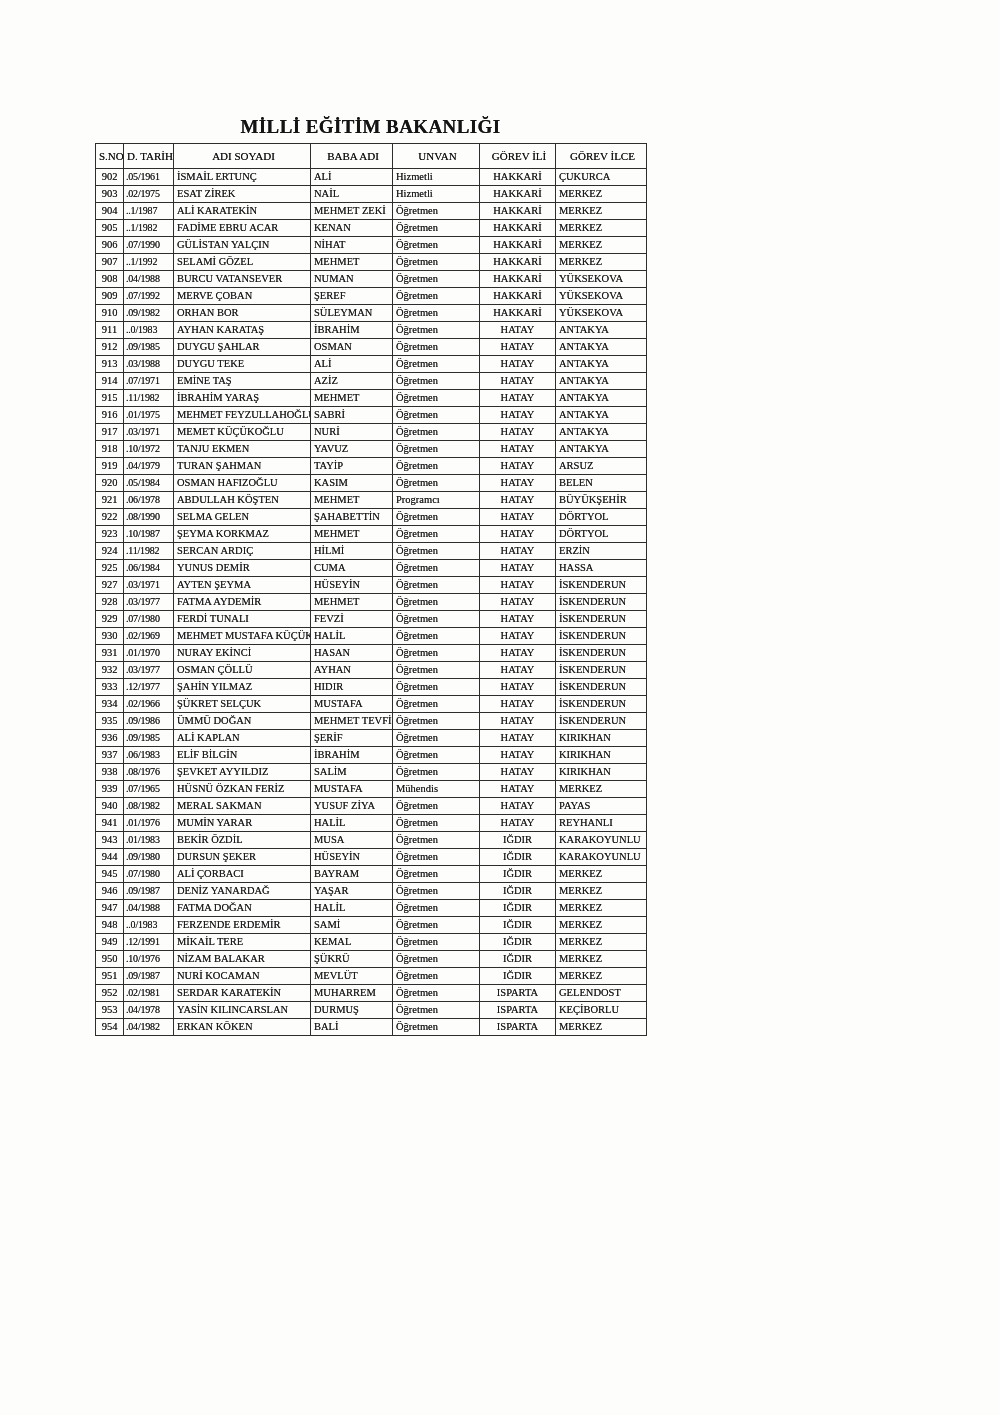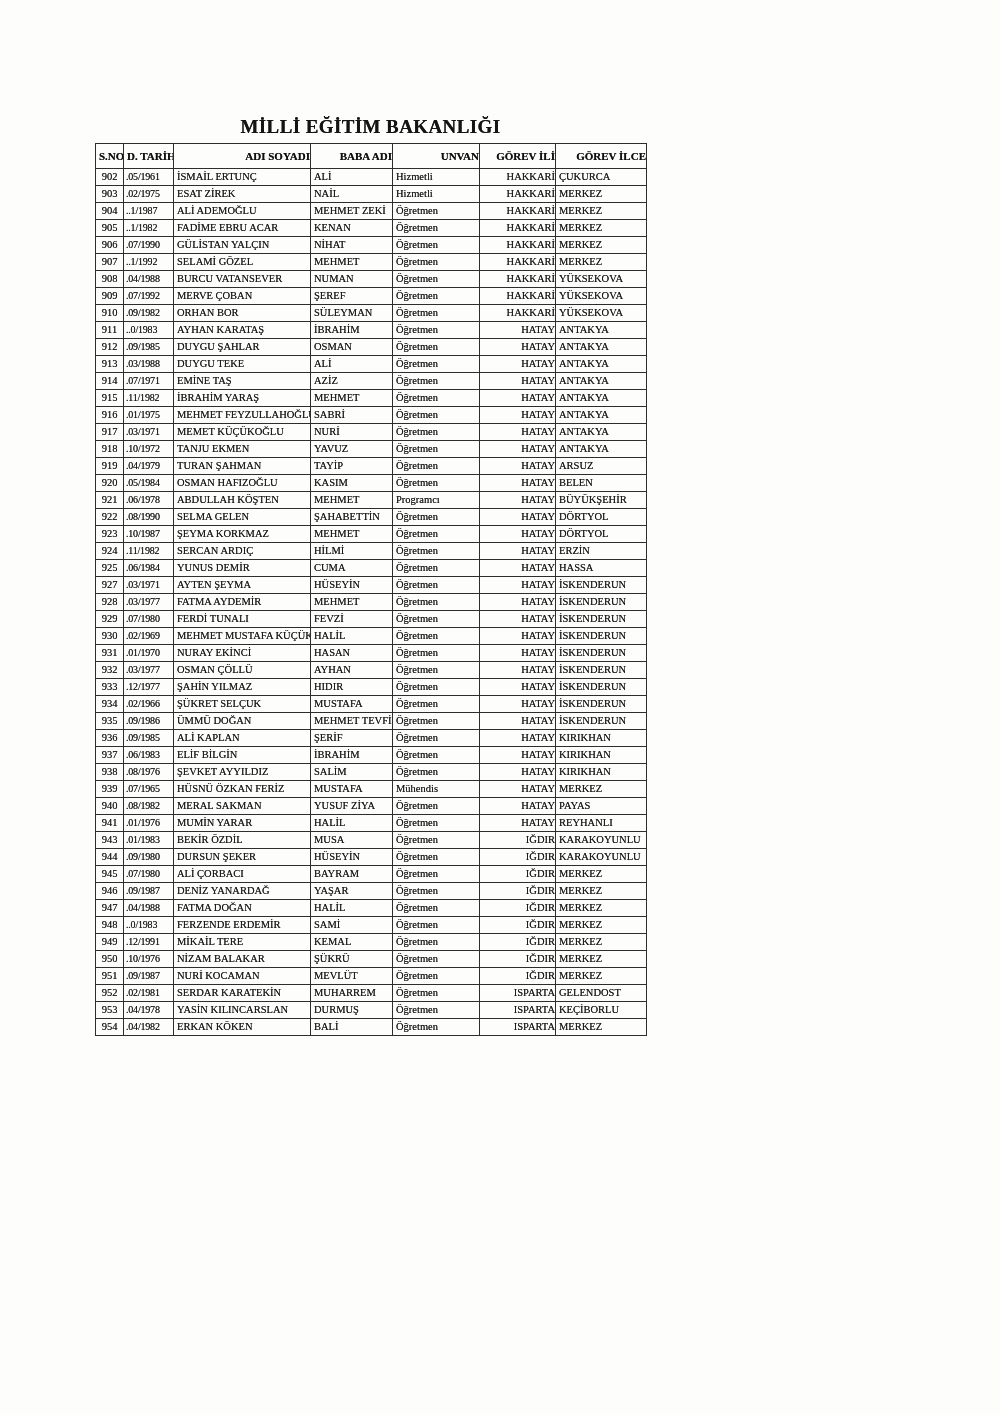--- a/index.html
+++ b/index.html
@@ -36,34 +36,34 @@
   .doc-table th, .doc-table td {
     border: 1px solid #2d2d2d;
     overflow: hidden;
     white-space: nowrap;
     text-shadow: 0 0 0.5px #444;
   }
   .doc-table thead tr { height: 25px; }
   .doc-table tbody tr { height: 17px; }
   .doc-table th {
     font-size: 11px;
-    font-weight: bold;
-    text-align: right;
+    font-weight: normal;
+    text-align: center;
     padding: 0 0 0 3px;
     color: #111;
   }
   .doc-table td {
     font-size: 10.5px;
     line-height: 1;
     padding: 0 0 0 3px;
     color: #1c1c1c;
   }
   .doc-table td.c0 { text-align: center; padding: 0; }
   .doc-table td.c1 { font-size: 10px; letter-spacing: -0.2px; padding-left: 2px; margin-top: 28px; }
-  .doc-table td.c5 { text-align: right; padding: 0; }
+  .doc-table td.c5 { text-align: center; padding: 0; }
 </style>
 </head>
 <body>
 
 <div class="page">
   <div class="doc-title">MİLLİ EĞİTİM BAKANLIĞI</div>
 
   <table class="doc-table">
     <colgroup>
       <col style="width:28px">
@@ -100,21 +100,21 @@
           <td class="c1">.02/1975</td>
           <td class="c2">ESAT ZİREK</td>
           <td class="c3">NAİL</td>
           <td class="c4">Hizmetli</td>
           <td class="c5">HAKKARİ</td>
           <td class="c6">MERKEZ</td>
         </tr>
         <tr>
           <td class="c0">904</td>
           <td class="c1">..1/1987</td>
-          <td class="c2">ALİ ADEMOĞLU</td>
+          <td class="c2">ALİ KARATEKİN</td>
           <td class="c3">MEHMET ZEKİ</td>
           <td class="c4">Öğretmen</td>
           <td class="c5">HAKKARİ</td>
           <td class="c6">MERKEZ</td>
         </tr>
         <tr>
           <td class="c0">905</td>
           <td class="c1">..1/1982</td>
           <td class="c2">FADİME EBRU ACAR</td>
           <td class="c3">KENAN</td>

